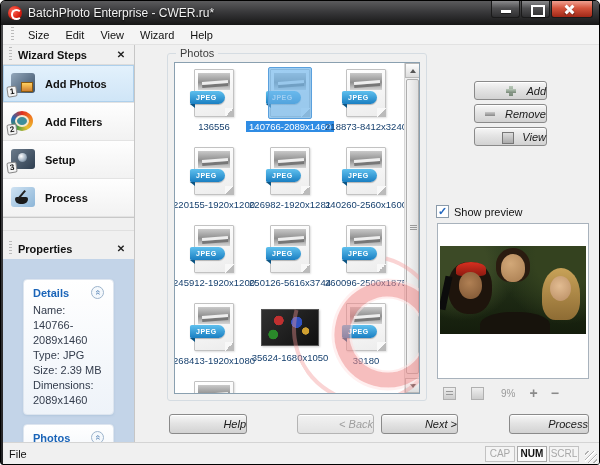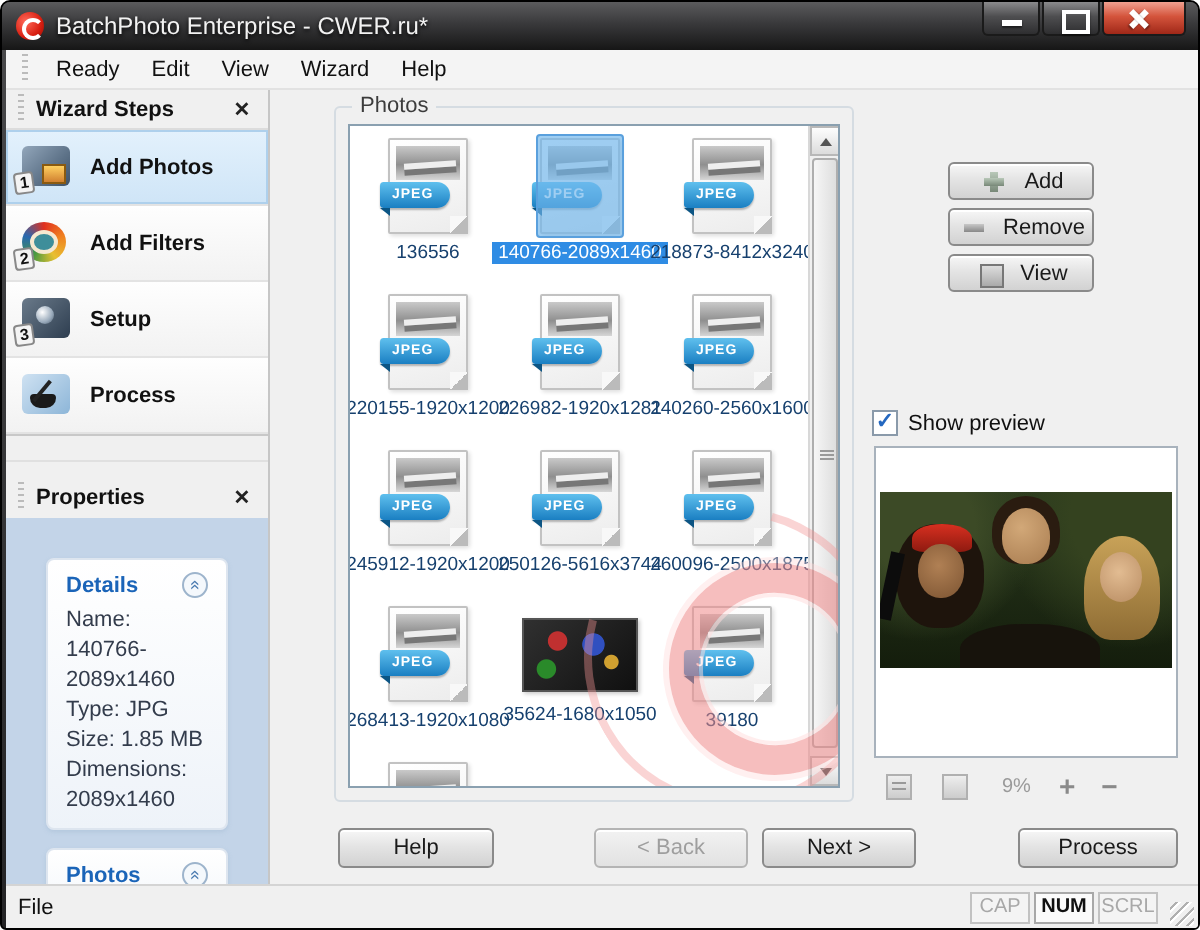--- a/index.html
+++ b/index.html
@@ -130,21 +130,21 @@
   .scroll-btn.up::after { top:5px; border-bottom:4px solid #555; }
   .scroll-btn.down::after { top:5px; border-top:4px solid #555; }
   .scroll-thumb { position:absolute; left:1px; top:16px; width:13px; height:295px;
     background:linear-gradient(90deg,#f6f6f6,#dedede); border:1px solid #aeaeae; border-radius:2px; }
   .scroll-thumb::after { content:""; position:absolute; left:3px; top:50%; width:7px; height:1px;
     background:#999; box-shadow:0 2px 0 #999, 0 -2px 0 #999; }
 
   
   .btn { background:linear-gradient(#f7f7f7,#e4e4e4 45%,#d2d2d2); border:1px solid #8a8a8a;
     border-radius:3px; font-size:11px; color:#1a1a1a; text-align:center;
-    box-shadow:inset 0 1px 0 #fff; display:flex; align-items:center; justify-content:center; }
+    box-shadow:inset 0 1px 0 #fff; display:flex; align-items:center; justify-content:flex-end;font-style:italic; }
   .side-btn { position:absolute; left:471px; width:73px; height:19px; padding-left:2px; }
   .side-btn .bicon { width:12px; height:12px; position:relative; margin-right:9px; flex:none; }
   .kind-plus .bicon::before { content:""; position:absolute; left:4px; top:1px; width:4px; height:10px; background:linear-gradient(#b8c8b8,#788878); }
   .kind-plus .bicon::after { content:""; position:absolute; left:1px; top:4px; width:10px; height:4px; background:linear-gradient(#b8c8b8,#788878); }
   .kind-minus .bicon::after { content:""; position:absolute; left:1px; top:4px; width:10px; height:4px; background:linear-gradient(#c8c8c8,#888); }
   .kind-square .bicon::after { content:""; position:absolute; left:1px; top:1px; width:10px; height:10px; background:linear-gradient(#ddd,#aaa); border:1px solid #777; }
 
   .show-preview { position:absolute; left:433px; top:180px; display:flex; align-items:center; }
   .checkbox { width:13px; height:13px; background:#fff; border:1px solid #8a9aaa; margin-right:5px;
     font-size:11px; font-weight:bold; color:#2468c0; line-height:11px; text-align:center; }
@@ -202,21 +202,21 @@
       <div class="win-btn glyph-max"></div>
       <div class="win-btn close glyph-close"></div>
     </div>
   </div>
 
   <div class="client">
 
     <div class="menubar">
       <div class="gripper"></div>
 
-        <div class="menu-item">Ready</div>
+        <div class="menu-item">Size</div>
 
         <div class="menu-item">Edit</div>
 
         <div class="menu-item">View</div>
 
         <div class="menu-item">Wizard</div>
 
         <div class="menu-item">Help</div>
       </div>
 
@@ -273,21 +273,21 @@
           <div class="card-head">
             <div class="card-title">Details</div>
             <div class="collapse-btn"><span>«</span></div>
           </div>
           <div>
 
               <div class="prop-row">Name: 140766-2089x1460</div>
 
               <div class="prop-row">Type: JPG</div>
 
-              <div class="prop-row">Size: 1.85 MB</div>
+              <div class="prop-row">Size: 2.39 MB</div>
 
               <div class="prop-row">Dimensions: 2089x1460</div>
             </div>
         </div>
         <div class="card">
           <div class="card-head">
             <div class="card-title">Photos</div>
             <div class="collapse-btn"><span>«</span></div>
           </div>
           <div>

